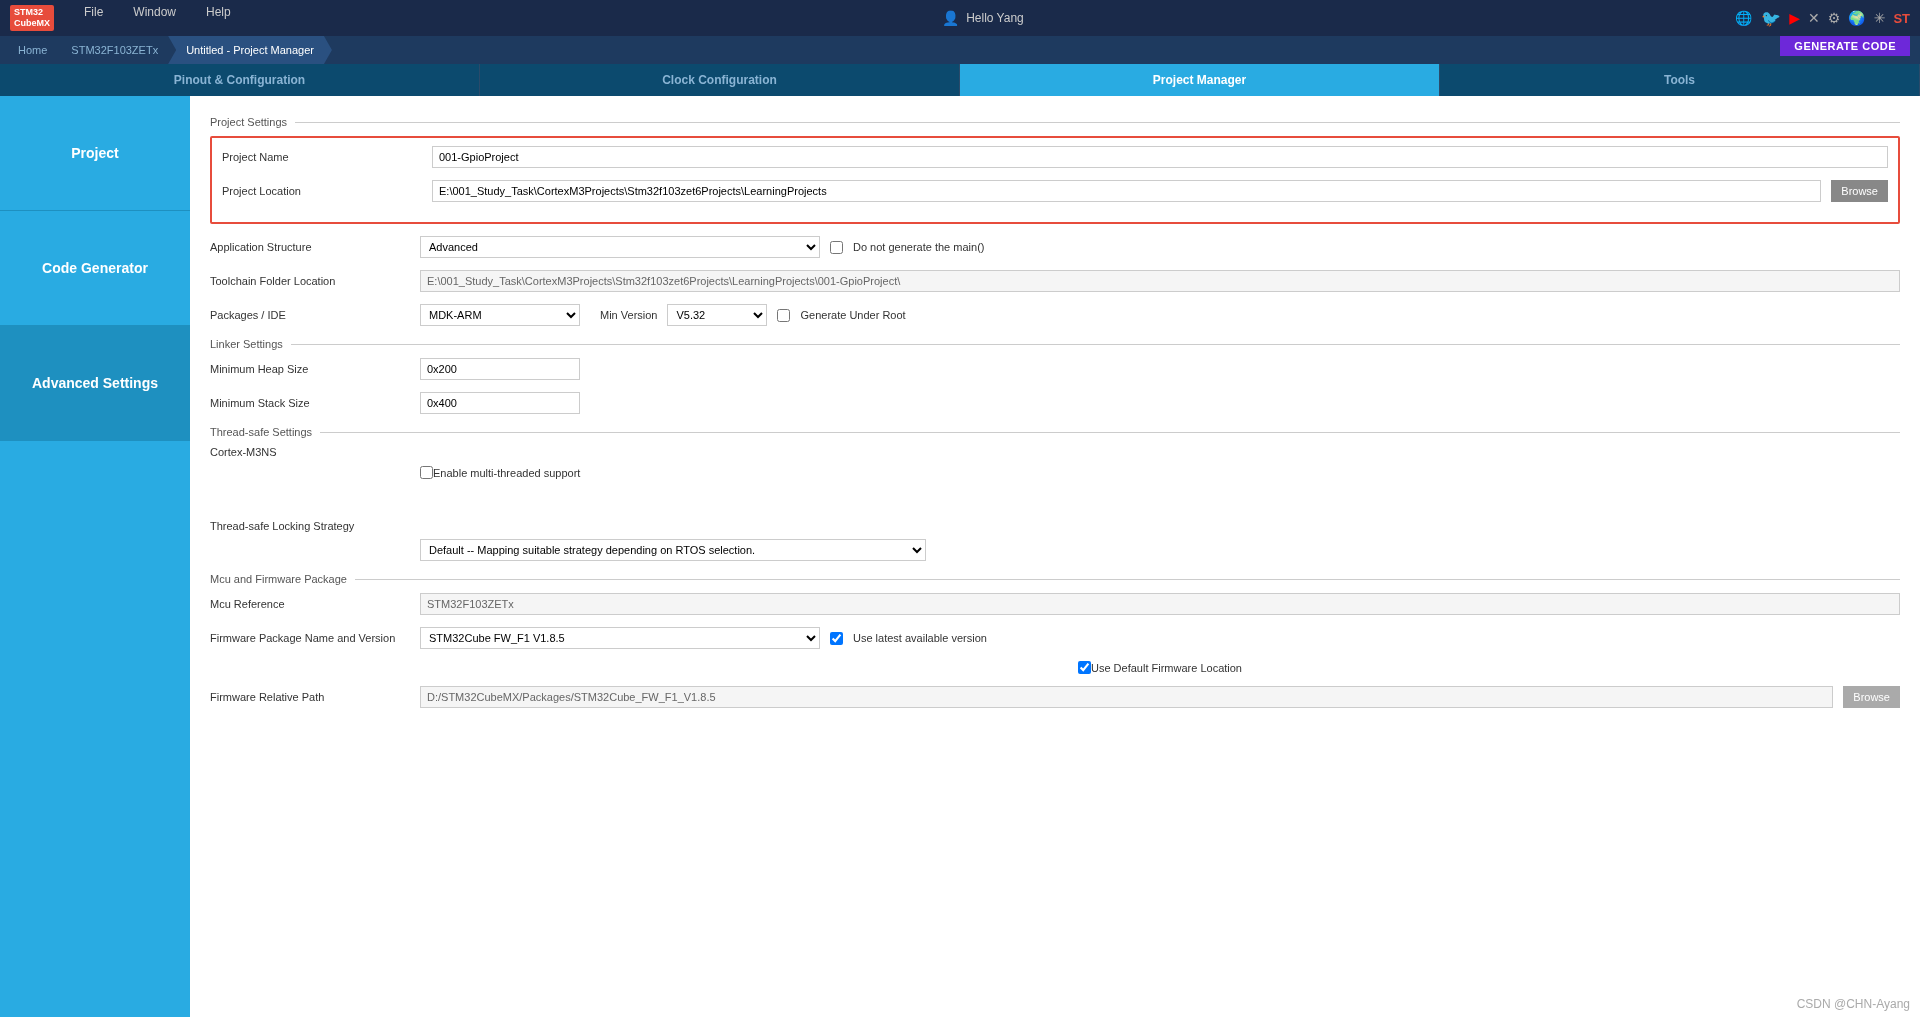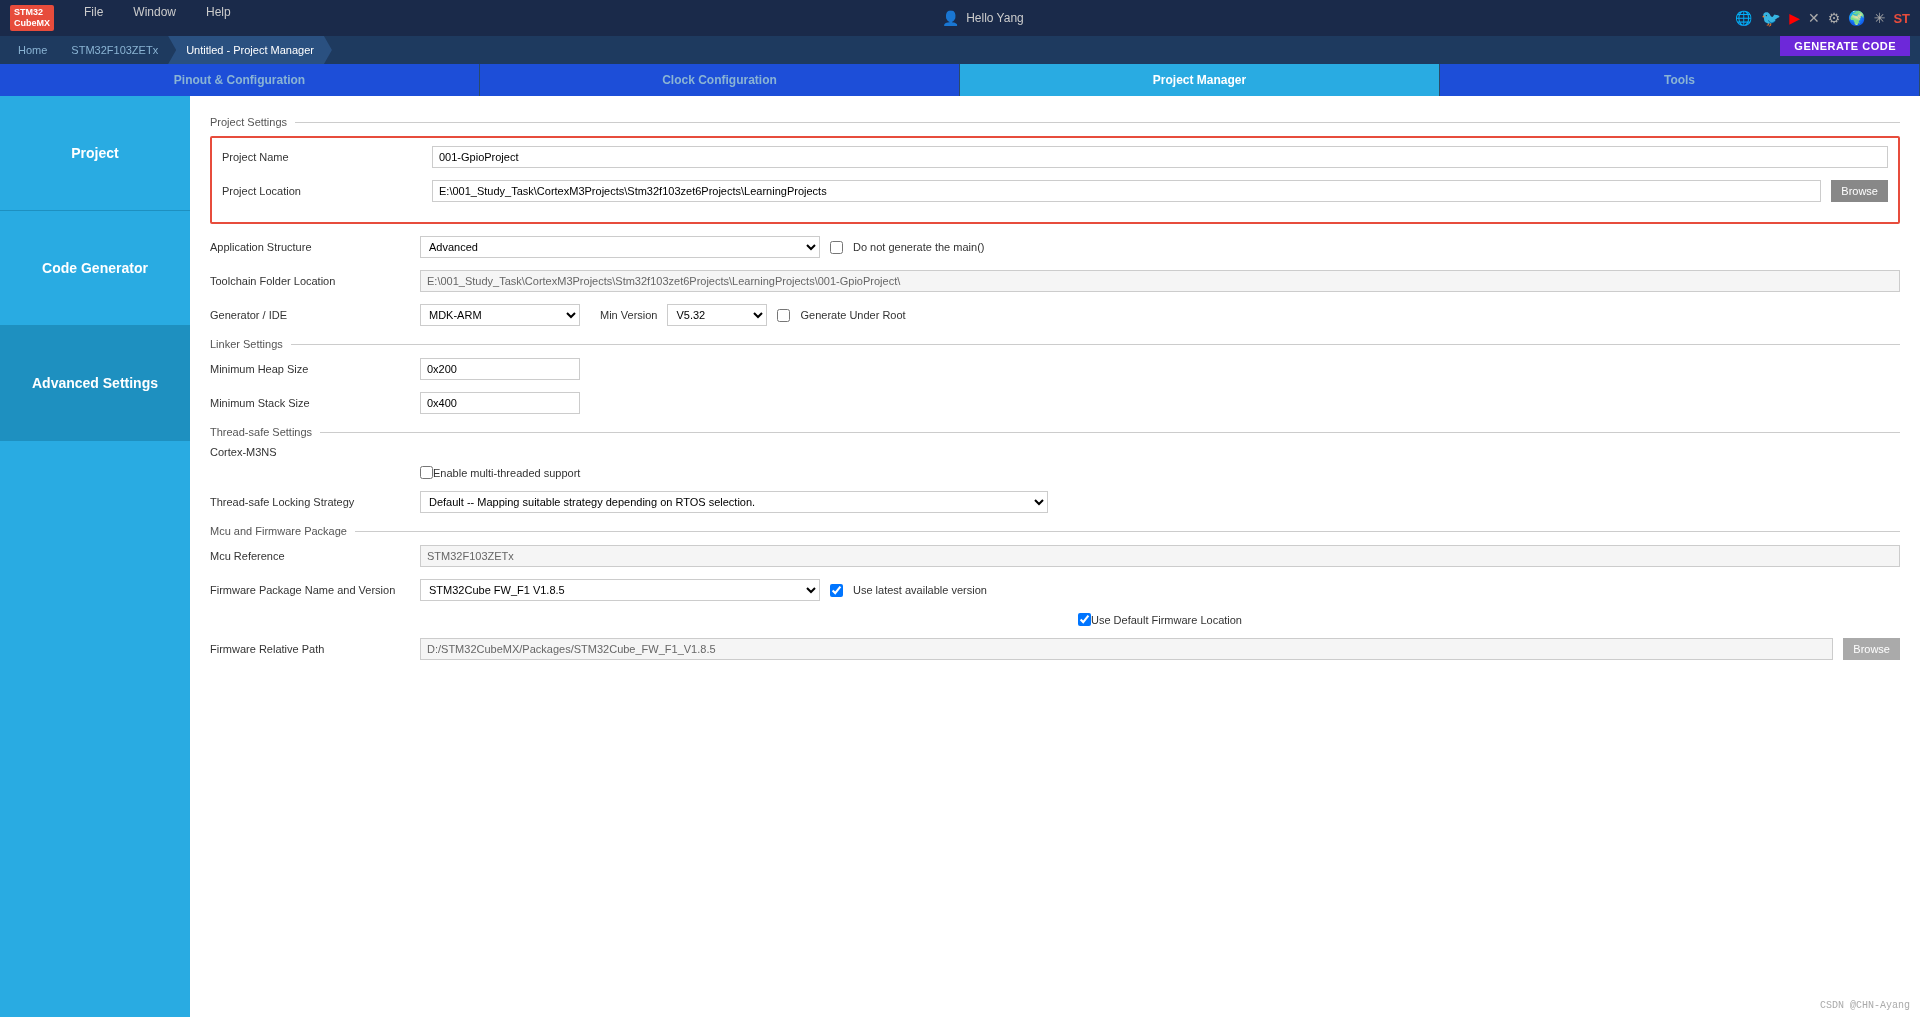--- a/index.html
+++ b/index.html
@@ -61,21 +61,21 @@
       padding: 4px 14px;
       border: none;
       cursor: pointer;
       letter-spacing: 0.5px;
     }
 
     
     .main-tabs {
       display: flex;
       height: 32px;
-      background: #1d4ed8;
+      background: #0c4a6e;
       justify-content: flex-end;
     }
     .main-tab {
       flex: 1;
       display: flex;
       align-items: center;
       justify-content: center;
       color: #8ab4d4;
       font-size: 12px;
       font-weight: bold;
@@ -200,23 +200,22 @@
     .subsection-label {
       font-size: 11px;
       color: #333;
       margin-bottom: 6px;
     }
 
     .watermark {
       position: fixed;
       bottom: 6px;
       right: 10px;
-      font-size: 10px;
+      font-size: 12px;
       color: #aaa;
-      font-family: Liberation Mono, monospace;
     }
   </style>
 </head>
 <body>
 
 <div class="top-bar">
   <div class="top-bar-left">
     <div class="logo-area">
       <div class="logo-box">STM32<br>CubeMX</div>
     </div>
@@ -290,21 +289,21 @@
       <input type="checkbox" style="">
       <span class="checkbox-label">Do not generate the main()</span>
     </div>
 
     <div class="form-row">
       <span class="form-label">Toolchain Folder Location</span>
       <input class="form-input disabled" type="text" readonly="" value="E:\001_Study_Task\CortexM3Projects\Stm32f103zet6Projects\LearningProjects\001-GpioProject\" style="">
     </div>
 
     <div class="form-row">
-      <span class="form-label">Generator / IDE</span>
+      <span class="form-label">Packages / IDE</span>
       <select class="form-select" style="width:160px;">
         <option>MDK-ARM</option>
       </select>
       <span class="form-label" style="width:auto; margin-left:10px;">Min Version</span>
       <select class="form-select" style="width:100px;">
         <option>V5.32</option>
       </select>
       <input type="checkbox" style="">
       <span class="checkbox-label">Generate Under Root</span>
     </div>
@@ -325,21 +324,21 @@
 
     <div class="subsection-label">Cortex-M3NS</div>
 
     <div class="checkbox-row" style="margin-left: 210px; margin-top: 8px; margin-bottom: 12px;">
       <input type="checkbox" style="">
       <span class="checkbox-label">Enable multi-threaded support</span>
     </div>
 
     <div class="form-row">
       <span class="form-label">Thread-safe Locking Strategy</span>
-      <select class="form-select" style="width:628px;">
+      <select class="form-select" style="width:506px;margin-top:48px;">
         <option>Default -- Mapping suitable strategy depending on RTOS selection.</option>
       </select>
     </div>
 
     <div class="section-header">Mcu and Firmware Package</div>
 
     <div class="form-row">
       <span class="form-label">Mcu Reference</span>
       <input class="form-input disabled" type="text" readonly="" value="STM32F103ZETx" style="">
     </div>

